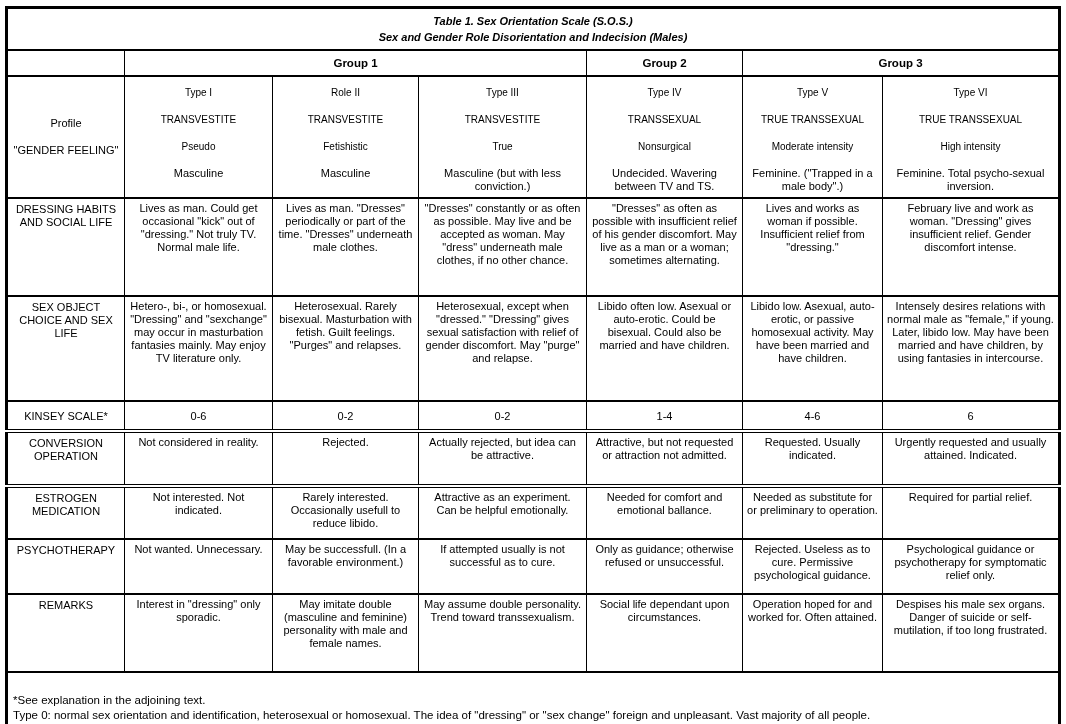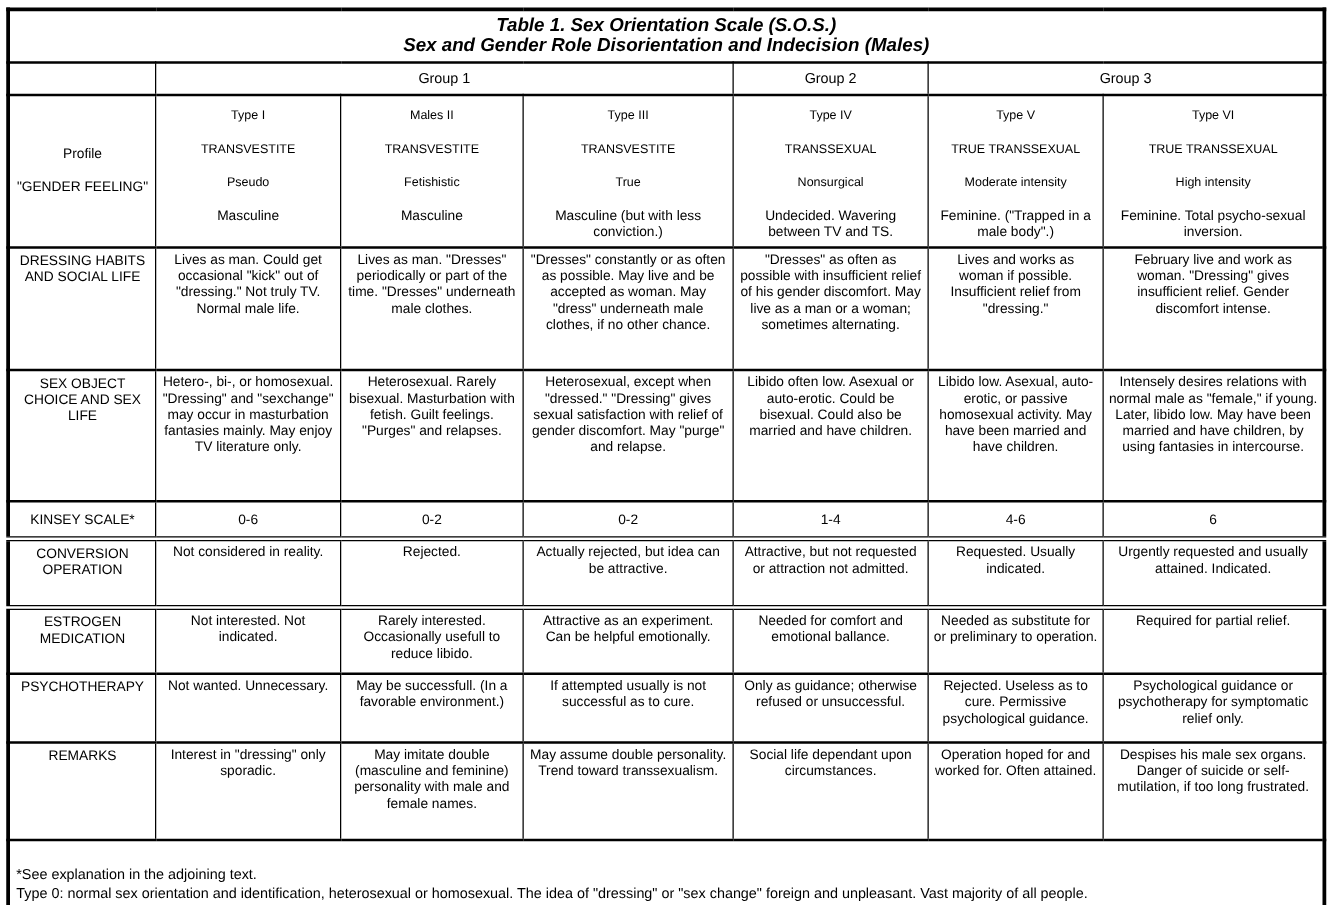--- a/index.html
+++ b/index.html
@@ -18,25 +18,25 @@
   }
   td {
     border: 1px solid #000;
     border-top-width: 2px; border-bottom-width: 2px;
     font-size: 11px; line-height: 13px;
     text-align: center; vertical-align: top;
     padding: 2px 4px; overflow: hidden;
   }
 
   .title-cell { padding: 4px 6px; height: 40px; }
-  .title-line { font-weight: bold; font-style: italic; font-size: 15px; line-height: 16px; text-align: center; }
+  .title-line { font-weight: bold; font-style: italic; font-size: 11px; line-height: 16px; text-align: center; }
 
   .r-group { height: 26px; }
   .r-group td { vertical-align: middle; }
-  .ghead { font-weight: normal; font-size: 11.5px; }
+  .ghead { font-weight: bold; font-size: 11.5px; }
 
   .r-profile { height: 122px; }
   .pcell { padding-top: 9px; }
   .pslot { height: 27px; font-size: 10px; }
   .pfeeling { font-size: 11px; }
   .plabel { padding-top: 40px; }
   .plabel div { height: 27px; }
 
   .rlabel { padding-top: 4px; margin-left: 20px; }
   .bcell  { padding-top: 3px; margin-top: 36px; }
@@ -89,21 +89,21 @@
           <div>Profile</div>
           <div>"GENDER FEELING"</div>
         </td>
         <td class="pcell">
           <div class="pslot">Type I</div>
           <div class="pslot">TRANSVESTITE</div>
           <div class="pslot">Pseudo</div>
           <div class="pfeeling">Masculine</div>
         </td>
         <td class="pcell">
-          <div class="pslot">Males II</div>
+          <div class="pslot">Role II</div>
           <div class="pslot">TRANSVESTITE</div>
           <div class="pslot">Fetishistic</div>
           <div class="pfeeling">Masculine</div>
         </td>
         <td class="pcell">
           <div class="pslot">Type III</div>
           <div class="pslot">TRANSVESTITE</div>
           <div class="pslot">True</div>
           <div class="pfeeling">Masculine (but with less conviction.)</div>
         </td>

